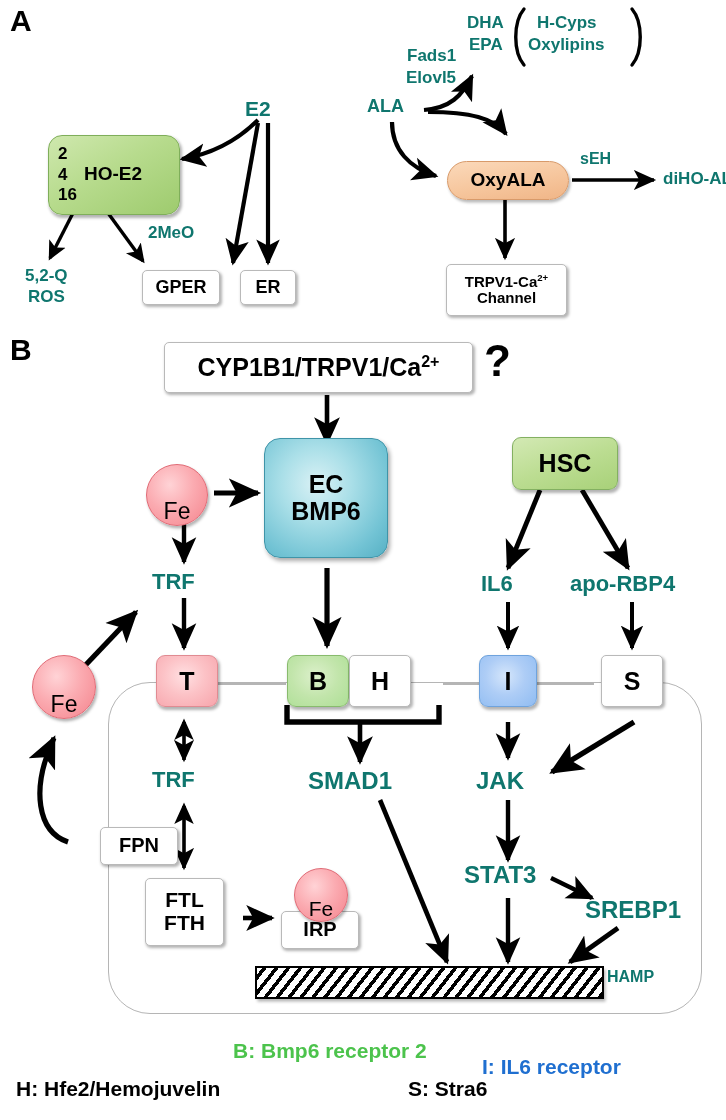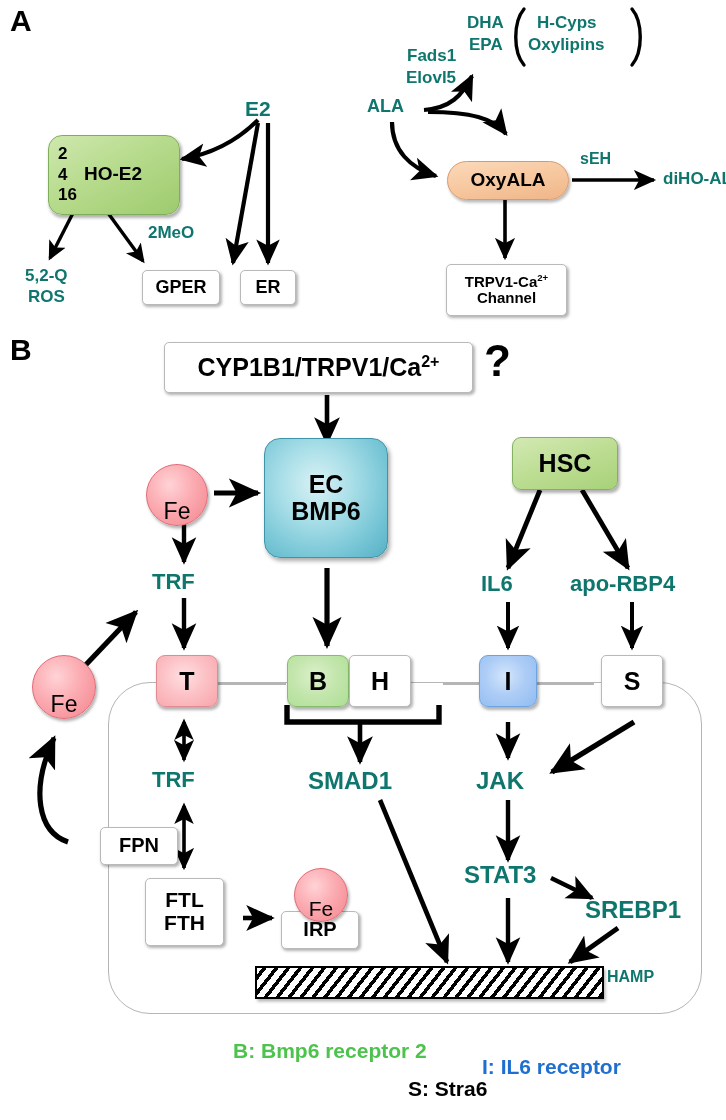--- a/index.html
+++ b/index.html
@@ -359,15 +359,16 @@
   <div class="plain-text" style="left:152px; top:768px; font-size:22px;">TRF</div>
   <div class="plain-text" style="left:481px; top:572px; font-size:22px;">IL6</div>
   <div class="plain-text" style="left:570px; top:572px; font-size:22px;">apo-RBP4</div>
   <div class="plain-text" style="left:308px; top:768px; font-size:24px;">SMAD1</div>
   <div class="plain-text" style="left:476px; top:768px; font-size:24px;">JAK</div>
   <div class="plain-text" style="left:464px; top:862px; font-size:24px;">STAT3</div>
   <div class="plain-text" style="left:585px; top:897px; font-size:24px;">SREBP1</div>
 
   <div class="legend" style="left:233px; top:1039px; font-size:21px; color:#4cc34c;">B: Bmp6 receptor 2</div>
   <div class="legend" style="left:482px; top:1039px; font-size:21px; color:#1f6fd0;margin-top:16px;">I: IL6 receptor</div>
+  <div class="legend" style="left:16px; top:1077px; font-size:21px; color:#000;">H: Hfe2/Hemojuvelin</div>
   <div class="legend" style="left:408px; top:1077px; font-size:21px; color:#000;">S: Stra6</div>
 
 </div>
 
 </body></html>

